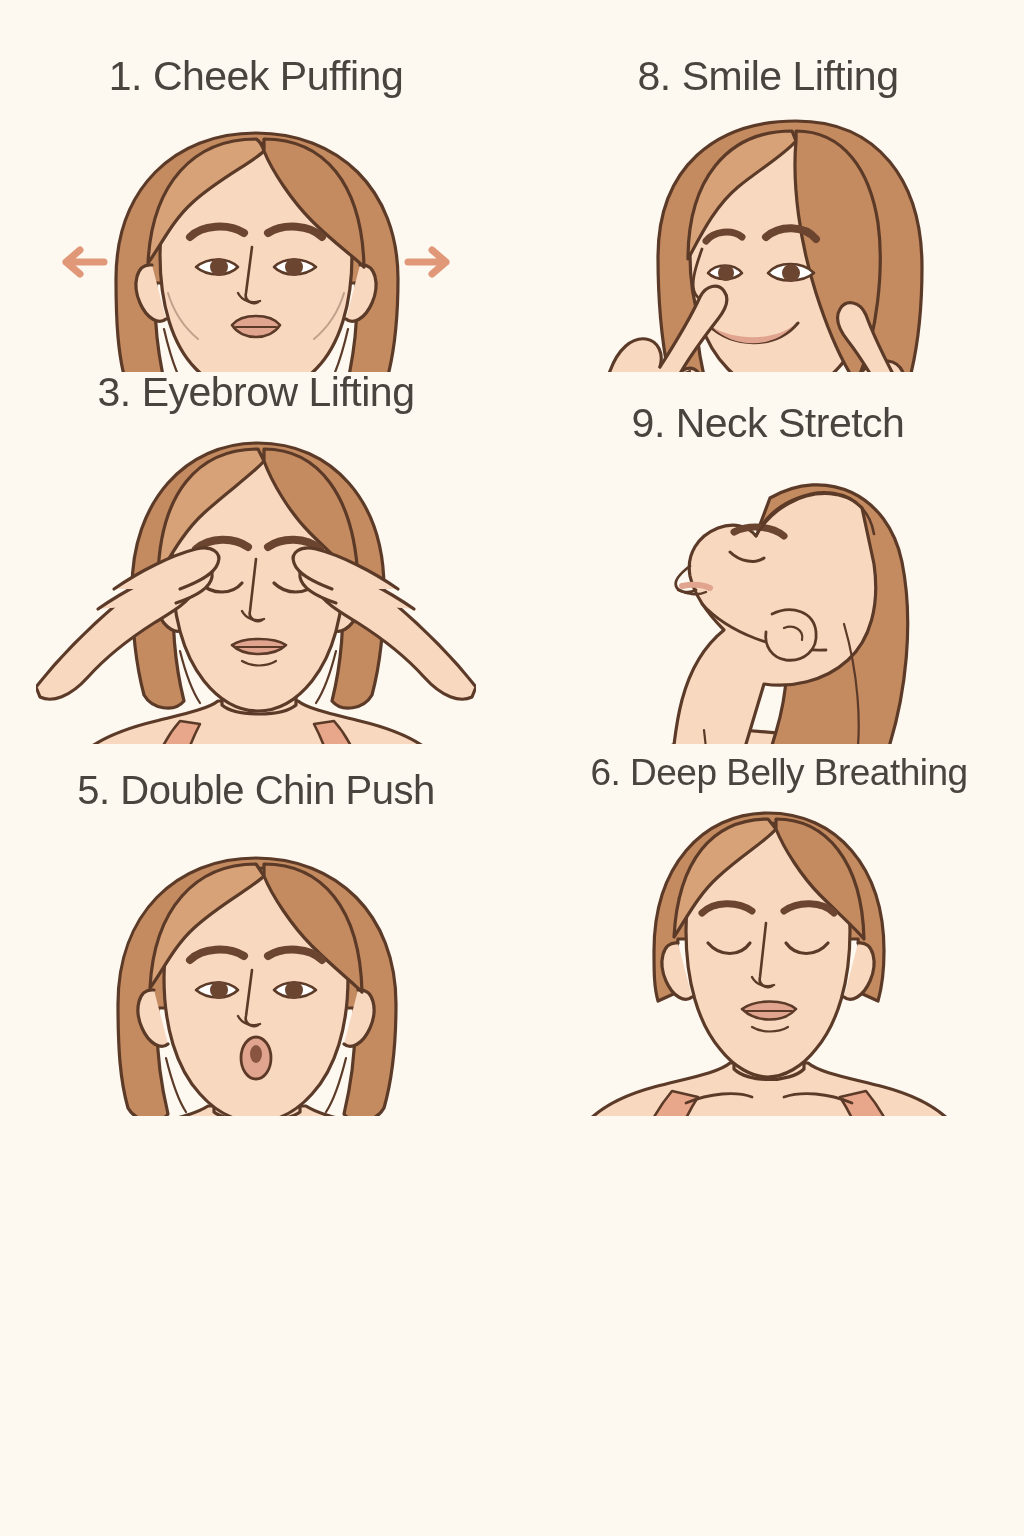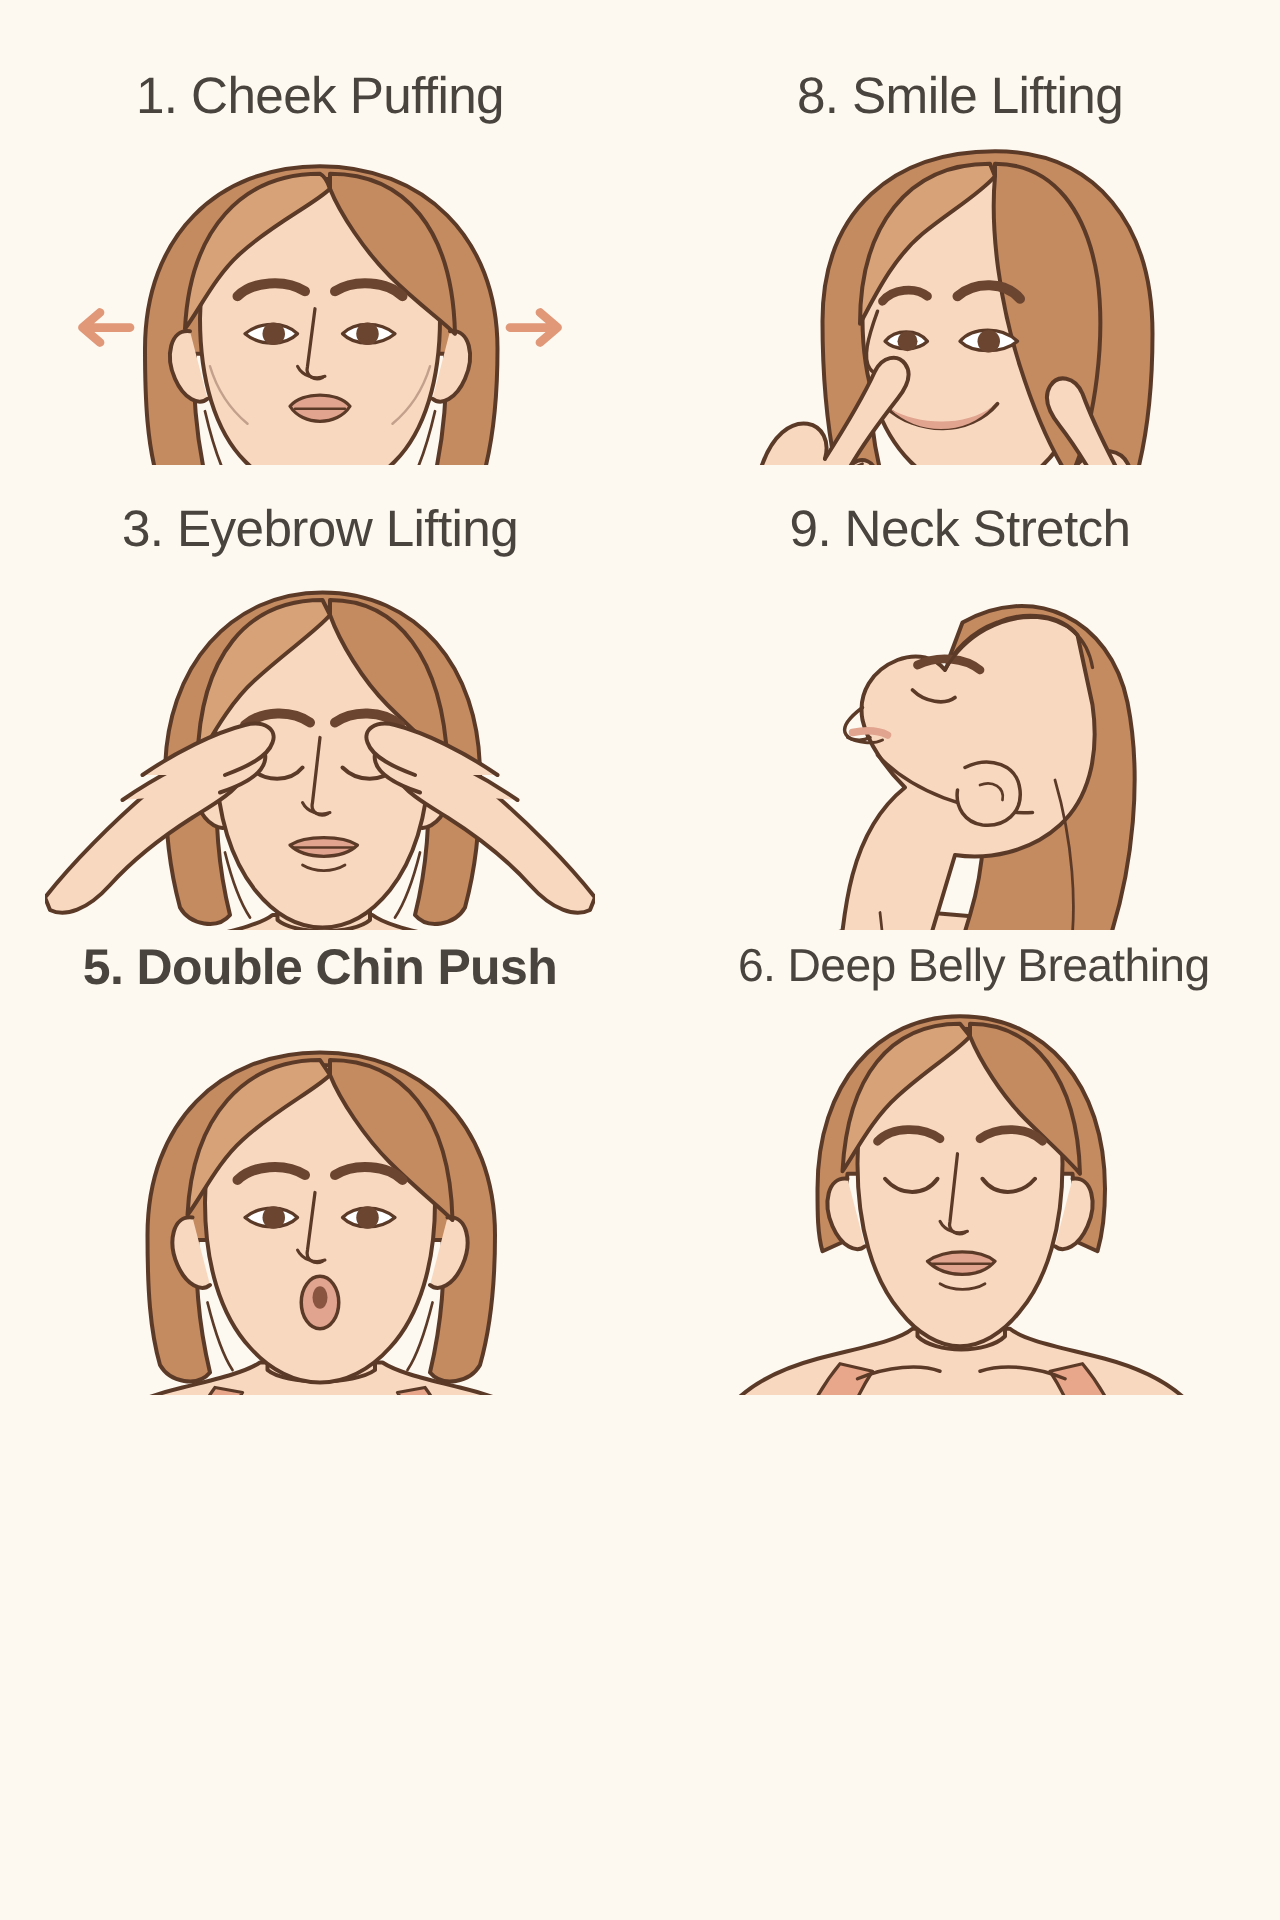--- a/index.html
+++ b/index.html
@@ -34,23 +34,23 @@
     font-size: 41px;
     font-weight: 400;
     letter-spacing: -0.5px;
     white-space: nowrap;
     text-align: center;
     line-height: 1;
   }
   
   .p1 .panel-title { margin-top: 56px; }
   .p2 .panel-title { margin-top: 56px; }
-  .p3 .panel-title { margin-top: 31px; }
+  .p3 .panel-title { }
   .p4 .panel-title { margin-top: 31px; }
-  .p5 .panel-title { margin-top: 0px; font-size: 40px; font-weight: bold; }
+  .p5 .panel-title { margin-top: 16px; font-size: 40px; }
   .p6 .panel-title { margin-top: 0px; font-size: 37px; margin-left: 22px; }
 
   .art-wrap {
     position: relative;
     flex: 1 1 auto;
     width: 100%;
     display: flex;
     justify-content: center;
     align-items: flex-end;
   }

